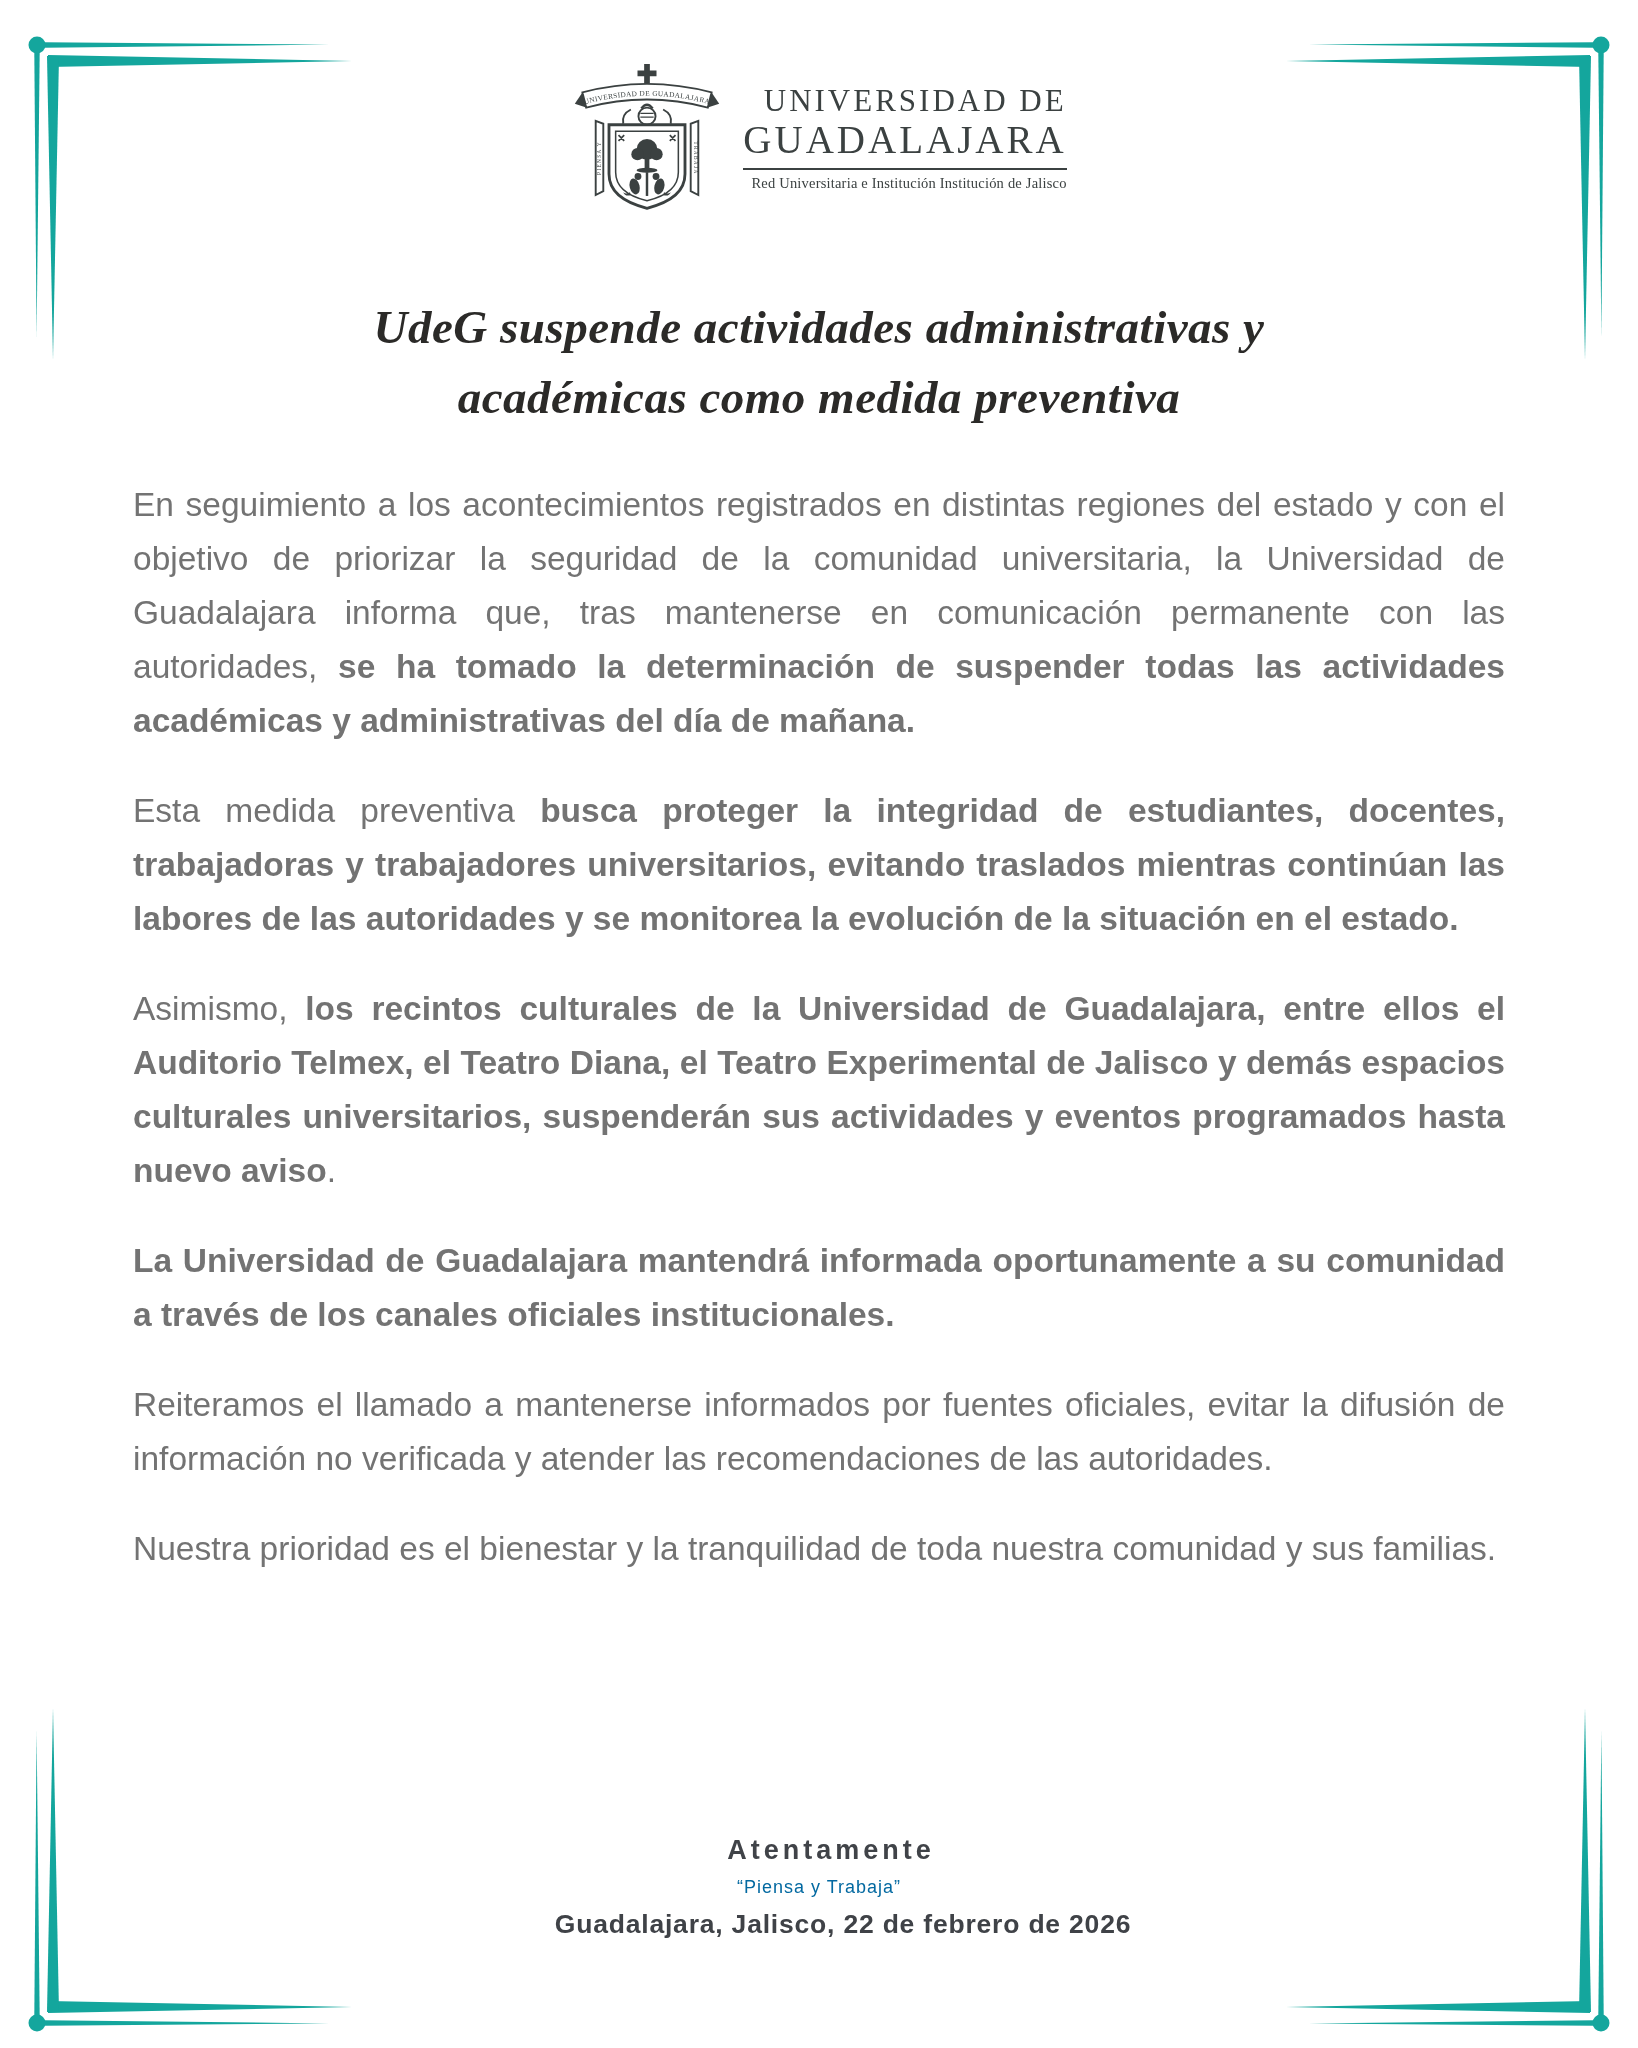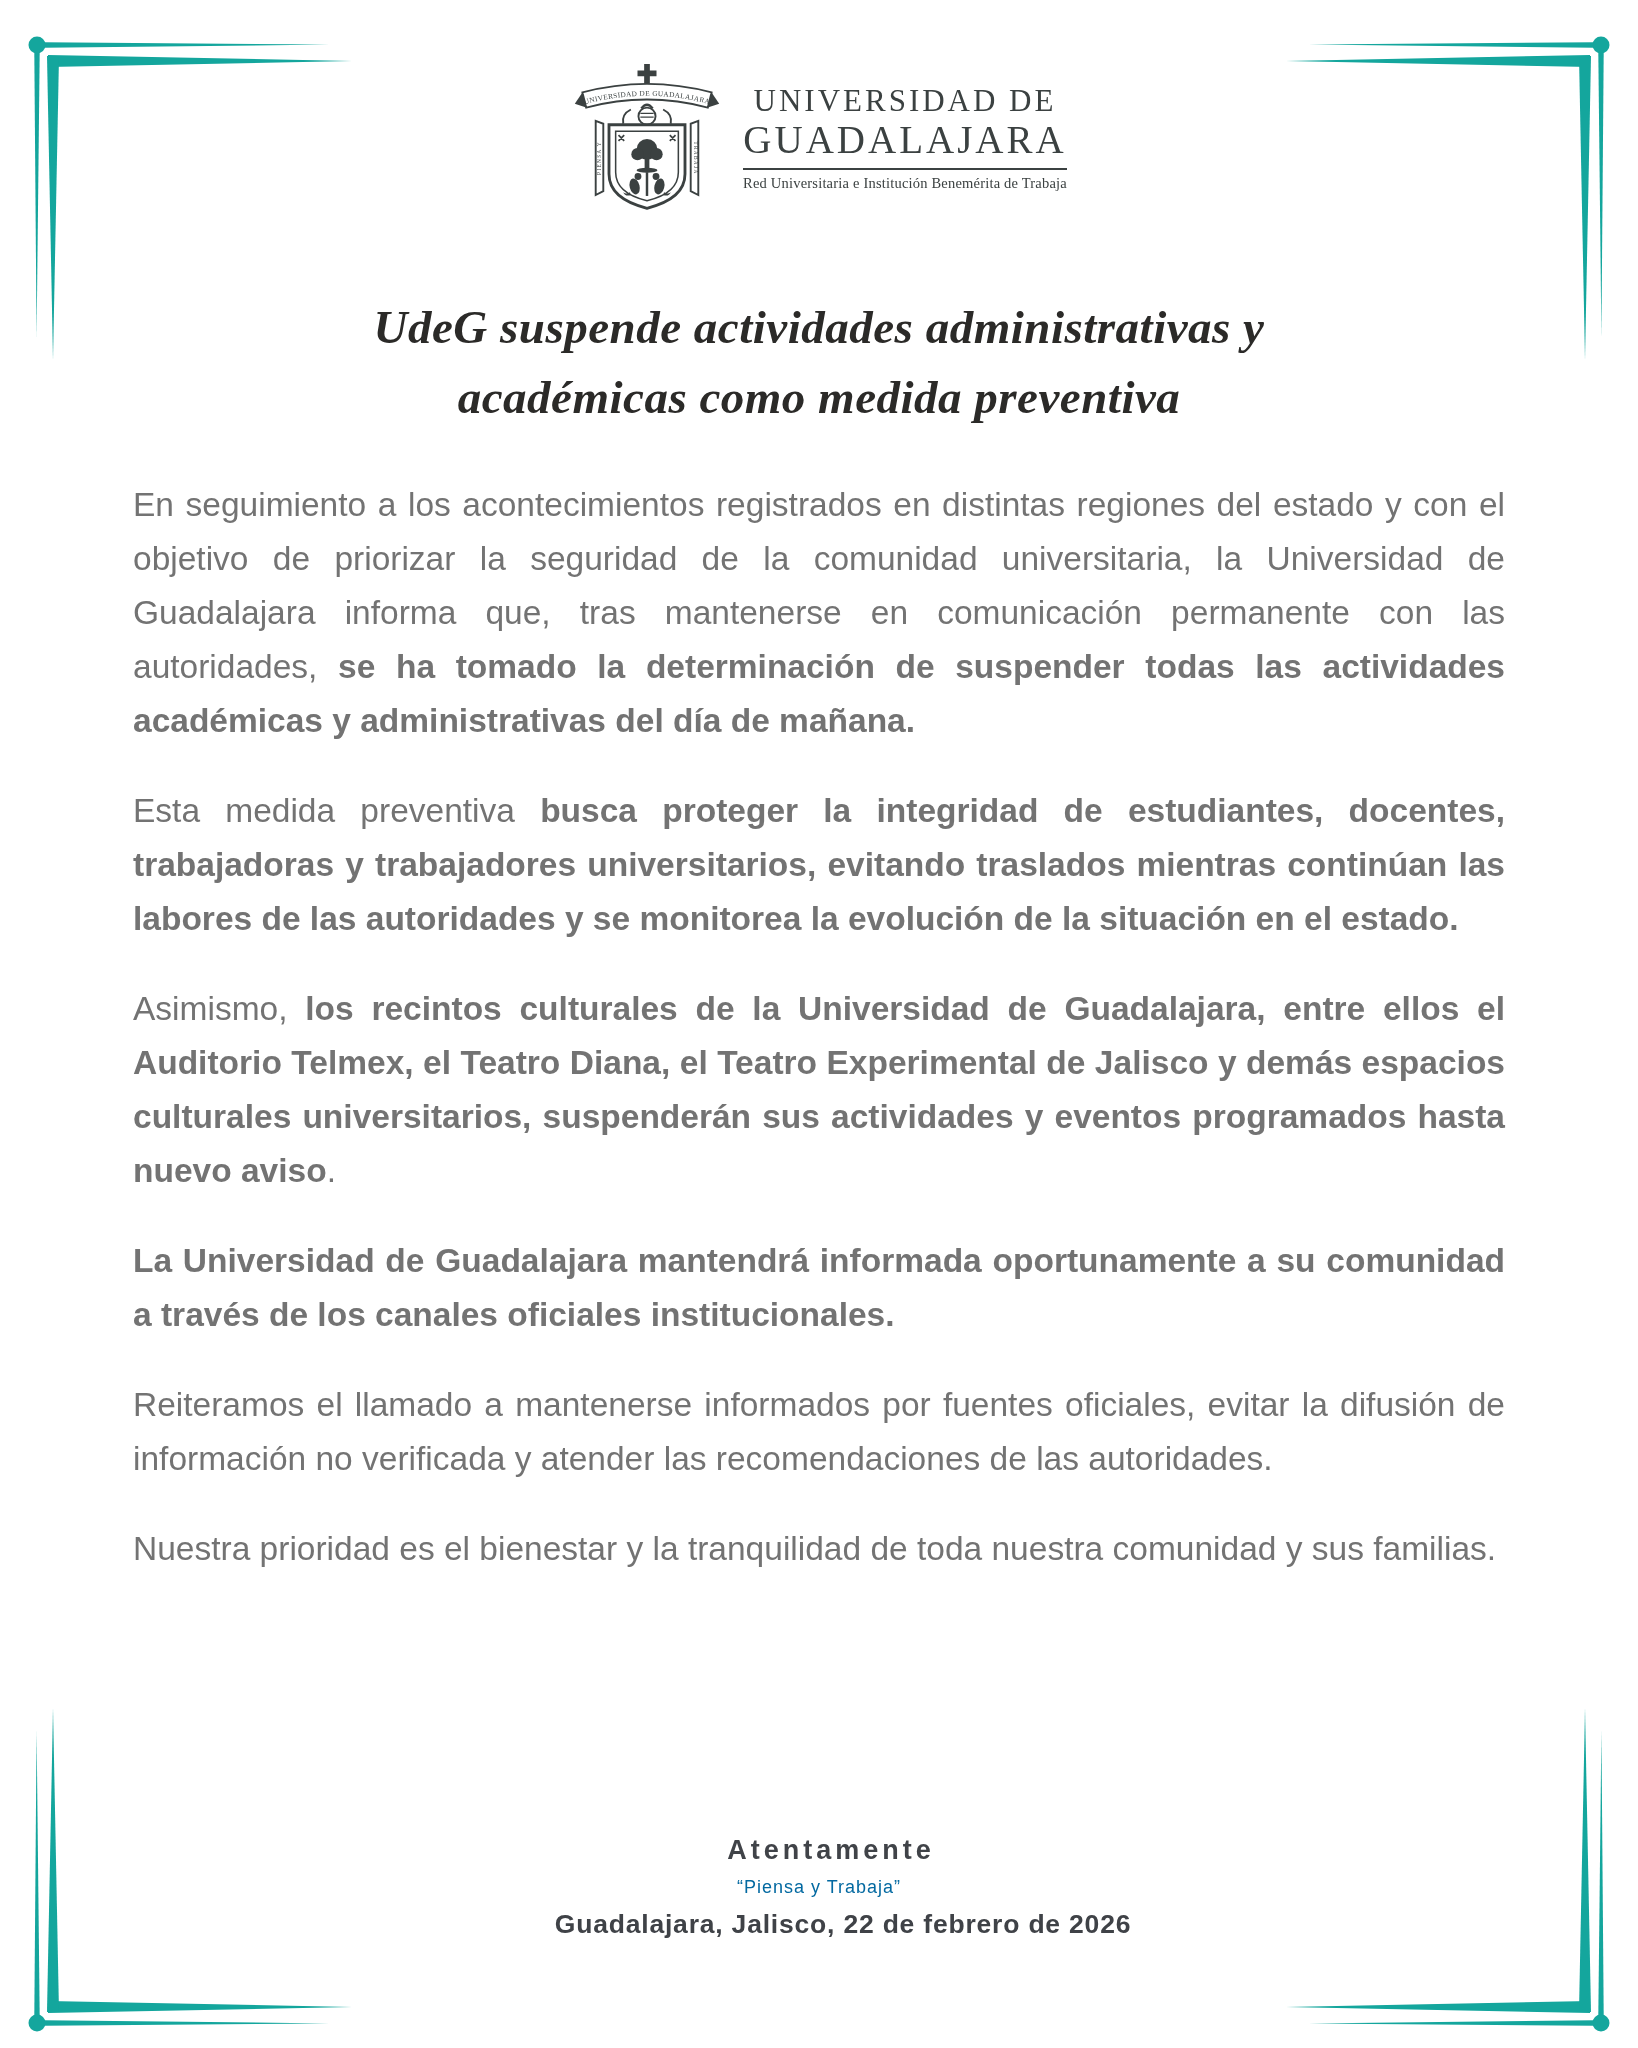--- a/index.html
+++ b/index.html
@@ -12,21 +12,21 @@
     overflow:hidden;
   }
   .frame{position:absolute;left:0;top:0;width:1638px;height:2048px;pointer-events:none;}
 
   
   .logo-header{
     position:absolute;left:0;top:60px;width:1638px;
     display:flex;justify-content:center;align-items:center;gap:20px;
   }
   .crest{width:152px;height:156px;flex:0 0 auto;}
-  .wordmark{color:#3b4141;text-align:center;}
+  .wordmark{color:#3b4141;text-align:right;}
   .wm-line1{
     font-family:"Liberation Serif",serif;
     font-size:31px;letter-spacing:3px;line-height:1.1;white-space:nowrap;
   }
   .wm-line2{
     font-family:Liberation Serif, serif;
     font-size:39px;letter-spacing:3px;line-height:1.12;white-space:nowrap;
   }
   .wm-rule{border:none;border-top:2px solid #3b4141;margin:6px 0 5px 0;}
   .wm-tagline{
@@ -140,21 +140,21 @@
         <textPath href="#bannerTextPath" startOffset="50%" text-anchor="middle">UNIVERSIDAD DE GUADALAJARA</textPath>
       </text>
       <text transform="translate(31.5,103) rotate(-90)" text-anchor="middle" font-family="Liberation Serif, serif" font-size="5.6" letter-spacing="1.4" fill="#3b4141">PIENSA Y</text>
       <text transform="translate(129.5,103) rotate(90)" text-anchor="middle" font-family="Liberation Serif, serif" font-size="5.6" letter-spacing="1.4" fill="#3b4141">TRABAJA</text>
     </svg>
 
     <div class="wordmark">
       <div class="wm-line1">UNIVERSIDAD DE</div>
       <div class="wm-line2">GUADALAJARA</div>
       <hr class="wm-rule">
-      <div class="wm-tagline">Red Universitaria e Institución Benemérita de Trabaja</div>
+      <div class="wm-tagline">Red Universitaria e Institución Institución de Jalisco</div>
     </div>
   </header>
 
   <h1 class="doc-title">
     <span>UdeG suspende actividades administrativas y</span><br>
     <span>académicas como medida preventiva</span>
   </h1>
 
   <main class="doc-body" id="paragraphs">
       <p><span>En seguimiento a los acontecimientos registrados en distintas regiones del estado y con el objetivo de priorizar la seguridad de la comunidad universitaria, la Universidad de Guadalajara informa que, tras mantenerse en comunicación permanente con las autoridades, </span><b>se ha tomado la determinación de suspender todas las actividades académicas y administrativas del día de mañana.</b></p>

